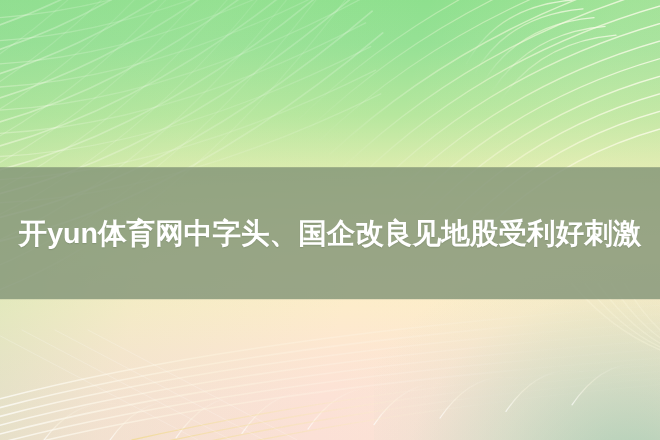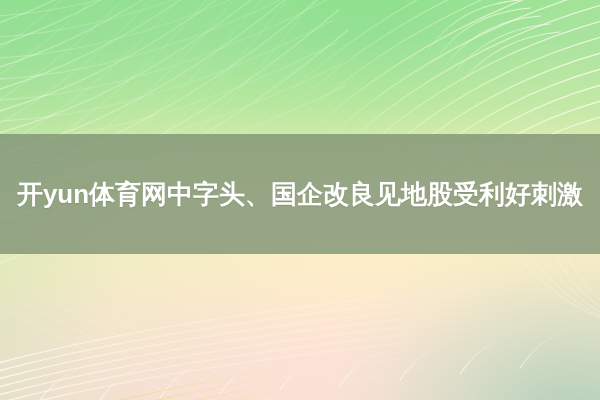--- a/index.html
+++ b/index.html
@@ -66,21 +66,21 @@
     position: absolute;
     inset: 0;
     pointer-events: none;
   }
   .waves svg { display: block; width: 600px; height: 400px; }
 
   
   .text-band {
     position: absolute;
     left: 0;
-    top: 134px;
+    top: 152px;
     width: 600px;
     height: 120px;
     background: rgba(128, 146, 118, 0.80);
     display: flex;
     flex-direction: column;
     align-items: center;
     justify-content: center;
     box-sizing: border-box;
     padding: 0 6px;
   }

